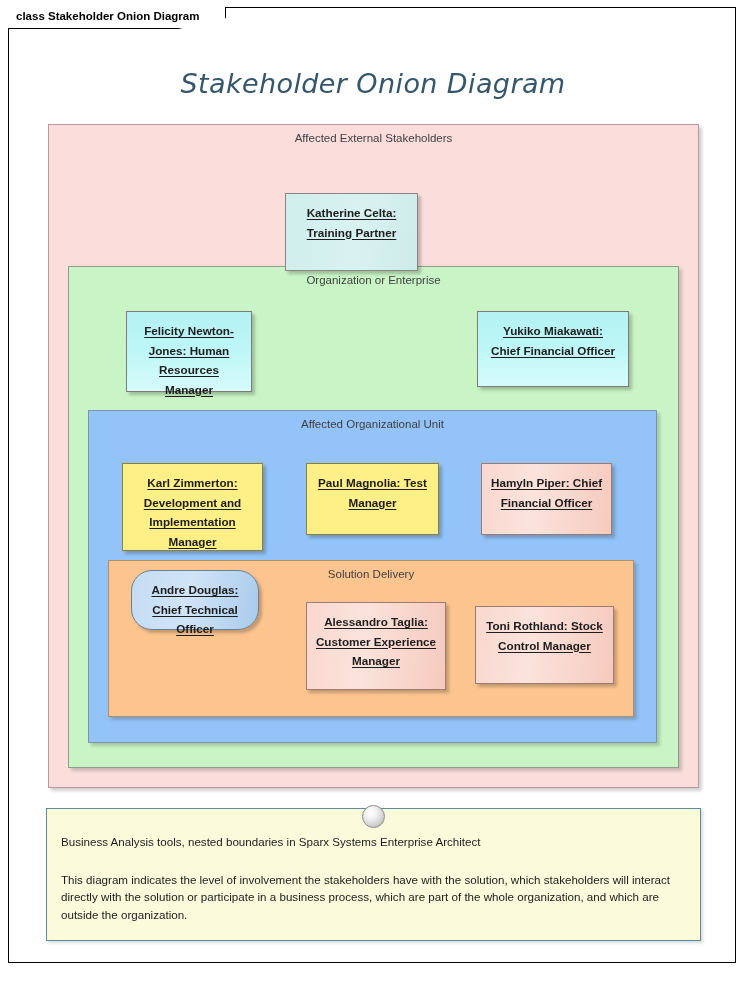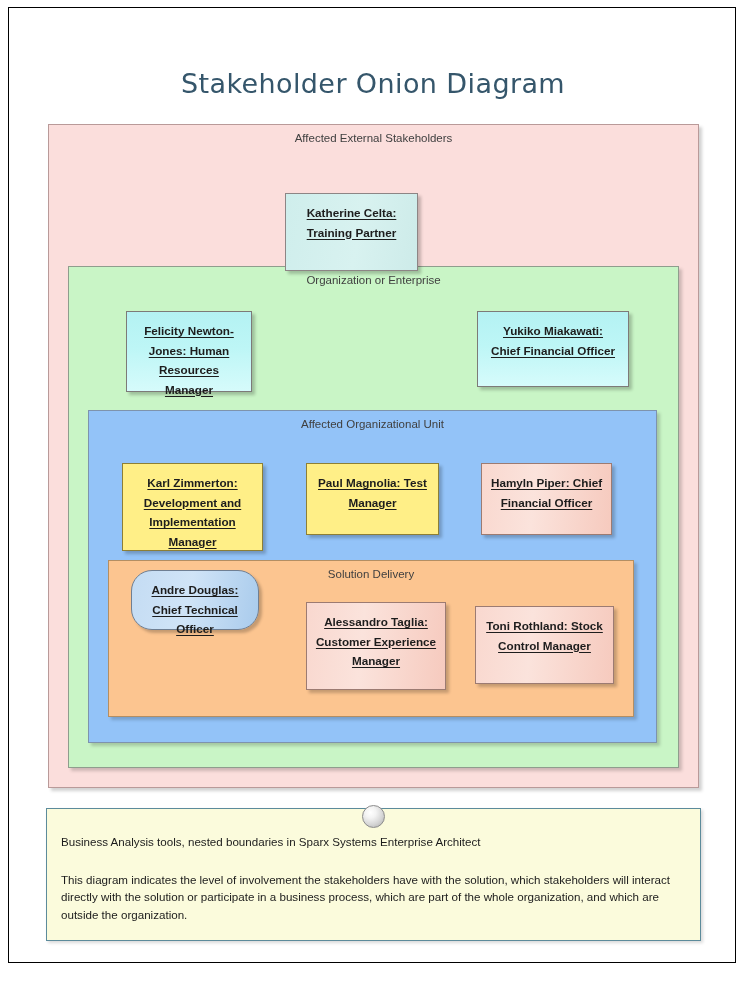--- a/index.html
+++ b/index.html
@@ -56,20 +56,21 @@
     position: absolute;
     left: 0;
     top: 68px;
     width: 746px;
     text-align: center;
     font-family: "DejaVu Sans", "Liberation Sans", sans-serif;
     font-size: 27px;
     font-weight: normal;
     letter-spacing: 0.4px;
     color: #35566b;
+    font-style: italic;
   }
 
   
   .layer {
     position: absolute;
     box-sizing: border-box;
     border: 1px solid #8a7f7f;
     box-shadow: 3px 3px 3px rgba(0,0,0,0.18);
   }
   .layer-title {
@@ -188,20 +189,23 @@
     border: 1px solid #8c8c8c;
     box-sizing: border-box;
   }
 </style>
 </head>
 <body>
 
 <div id="canvas">
 
   <div class="frame"></div>
+  <div class="frame-tab">
+    <span class="frame-tab-inner">class Stakeholder Onion Diagram</span>
+  </div>
 
   <div class="diagram-title">Stakeholder Onion Diagram</div>
 
   <div class="layer layer-external">
     <div class="layer-title">Affected External Stakeholders</div>
   </div>
 
   <div class="layer layer-org">
     <div class="layer-title">Organization or Enterprise</div>
   </div>

